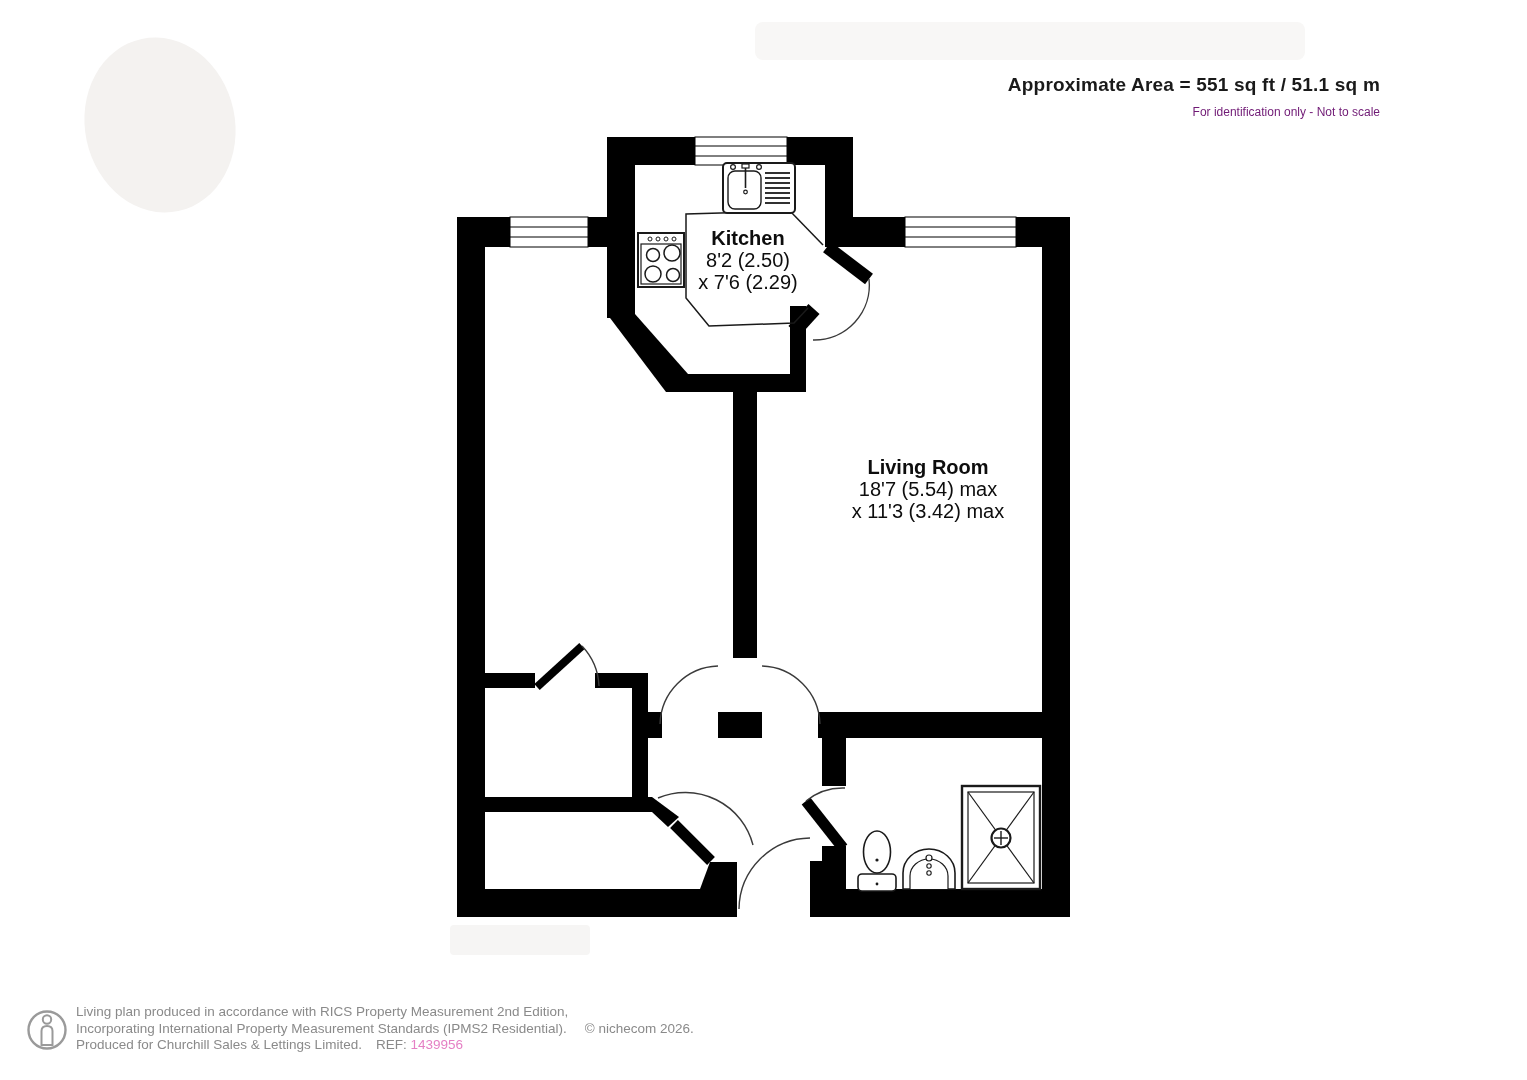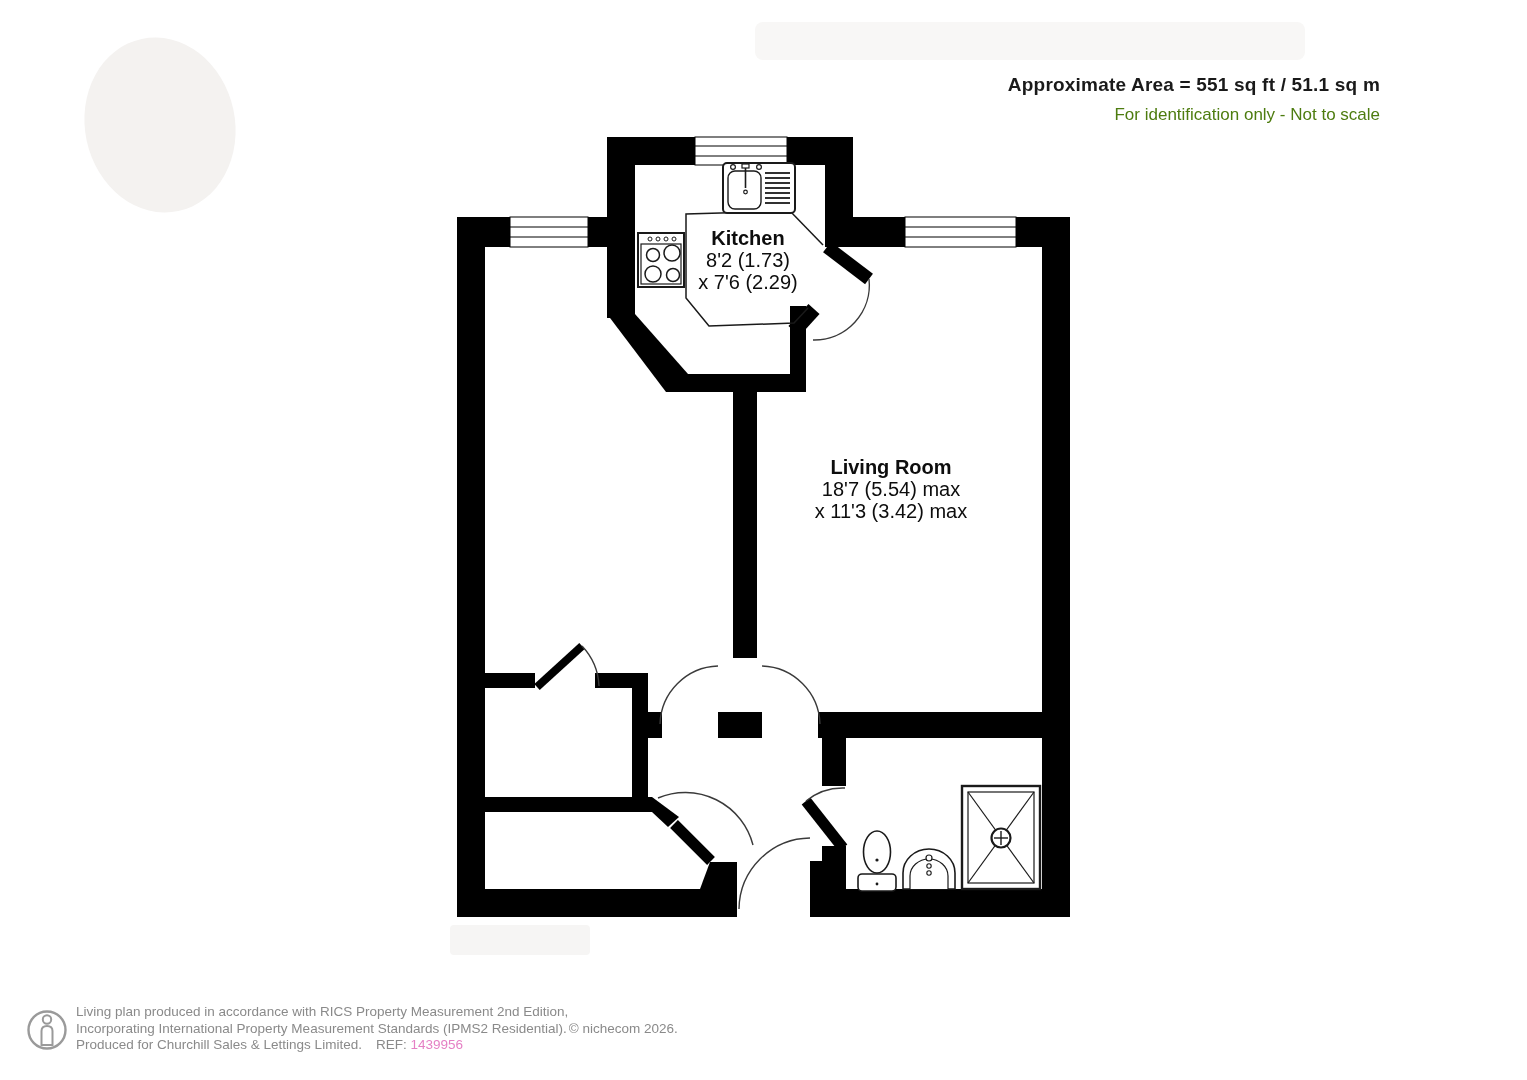--- a/index.html
+++ b/index.html
@@ -10,33 +10,33 @@
   html,body{margin:0;padding:0;background:#ffffff;}
   .canvas{
     position:relative;width:1407px;height:1080px;background:#ffffff;overflow:hidden;
     font-family:"Liberation Sans", sans-serif;color:#111;
   }
   .area-line{
     position:absolute;top:74px;right:27px;font-size:19px;font-weight:bold;color:#1a1a1a;
     white-space:nowrap;letter-spacing:.2px;
   }
   .scale-line{
-    position:absolute;top:105px;right:27px;font-size:17px;color:#4d7c0f;white-space:nowrap;text-align:right;
+    position:absolute;top:105px;right:27px;font-size:12px;color:#701a75;white-space:nowrap;text-align:right;
   }
   .plan-svg{position:absolute;left:0;top:0;}
   .room-label{
     position:absolute;text-align:center;transform:translateX(-50%);
     font-size:20px;line-height:22px;white-space:nowrap;color:#0d0d0d;
   }
   .room-label .room-name{font-weight:bold;}
   .footer{
     position:absolute;left:76px;top:1004px;font-size:13.5px;line-height:16.5px;
     color:var(--footer-text);white-space:nowrap;
   }
-  .footer .copyright{margin-left:2px;text-align:right;}
+  .footer .copyright{margin-left:18px;text-align:right;}
   .footer .ref-label{margin-left:14px;}
   .footer .ref-number{color:var(--ref-pink);}
   svg .wall{fill:var(--wall);stroke:none;}
   svg .leaf{stroke:var(--wall);fill:none;}
   svg .arc{stroke:#3a3a3a;stroke-width:1.4;fill:none;}
   svg .thin{stroke:#1a1a1a;fill:none;}
   svg .fixture{stroke:#1a1a1a;fill:#ffffff;}
 </style>
 </head>
 <body>
@@ -205,26 +205,26 @@
 
     <g>
       <circle cx="47" cy="1030" r="18.5" fill="none" stroke="#9a9a9a" stroke-width="2.4"></circle>
       <circle cx="47" cy="1019.5" r="4.2" fill="none" stroke="#9a9a9a" stroke-width="2"></circle>
       <path d="M 41.5 1045 L 41.5 1031 Q 41.5 1026 47 1026 Q 52.5 1026 52.5 1031 L 52.5 1045 Z" fill="none" stroke="#9a9a9a" stroke-width="2"></path>
     </g>
   </svg>
 
   <div class="room-label" style="left:748px;top:227px">
     <div class="room-name">Kitchen</div>
-    <div>8'2 (1.73)</div>
+    <div>8'2 (2.50)</div>
     <div>x 7'6 (2.29)</div>
   </div>
 
 
-  <div class="room-label" style="left:891px;top:456px">
+  <div class="room-label" style="left:928px;top:456px">
     <div class="room-name">Living Room</div>
     <div>18'7 (5.54) max</div>
     <div>x 11'3 (3.42) max</div>
   </div>
 
   <div class="footer">
     <div>Living plan produced in accordance with RICS Property Measurement 2nd Edition,</div>
     <div>
       <span>Incorporating International Property Measurement Standards (IPMS2 Residential).</span><span class="copyright">© nichecom 2026.</span>
     </div>

